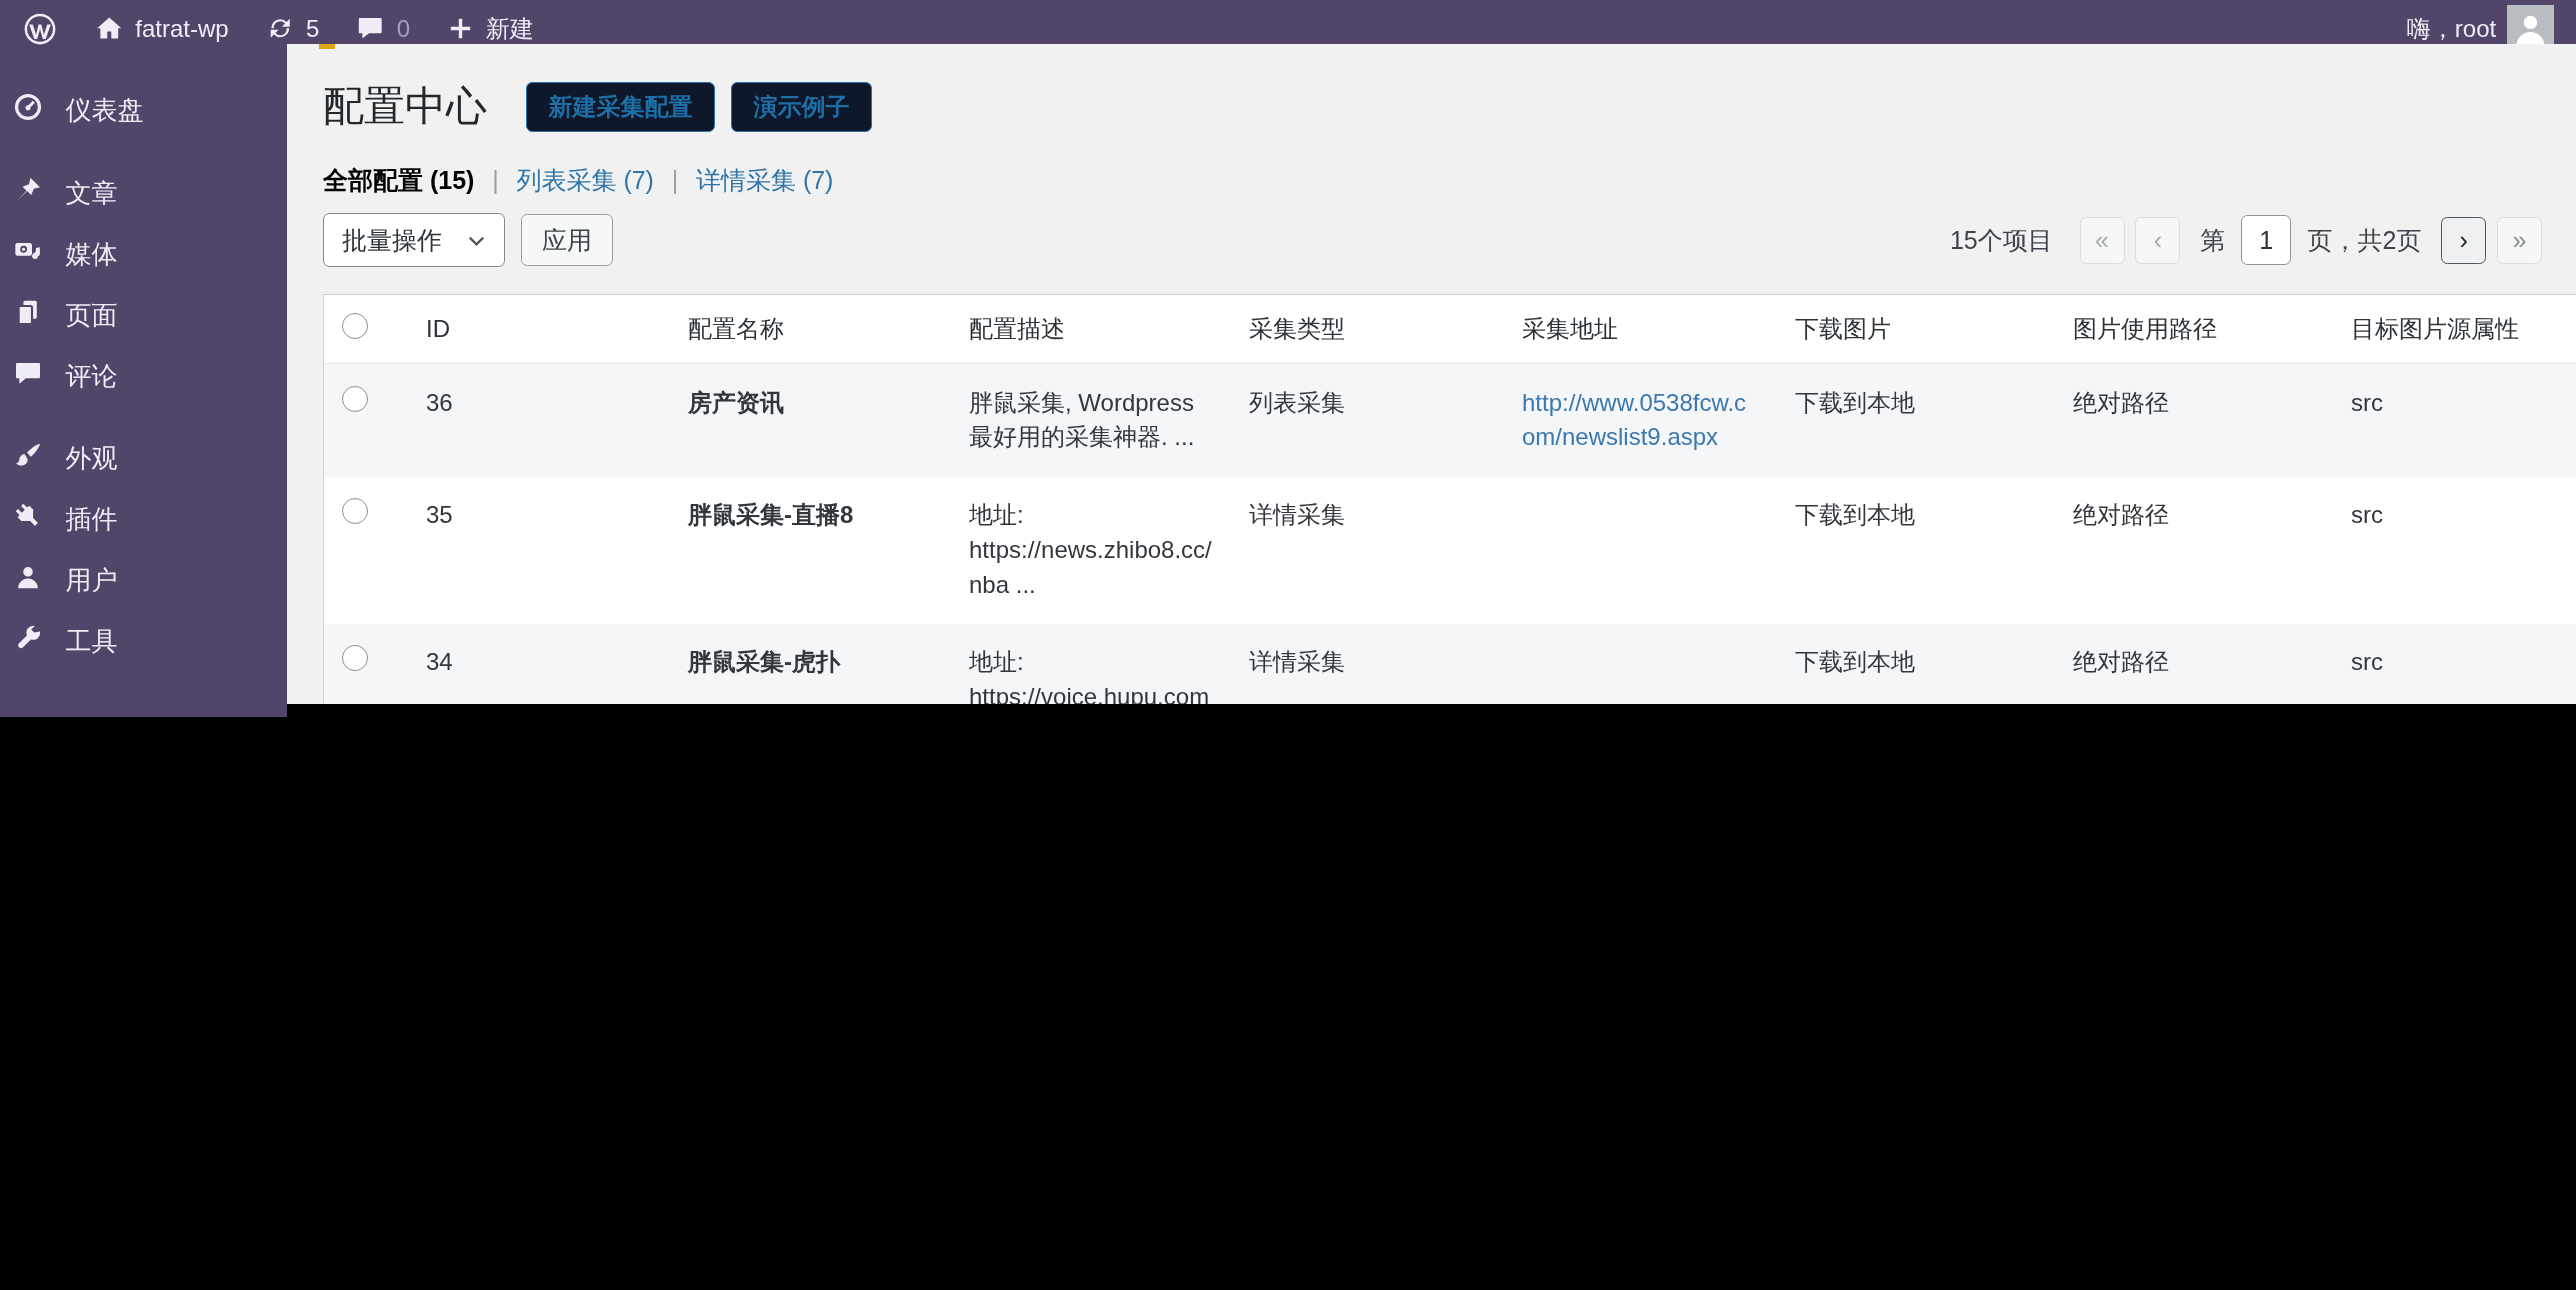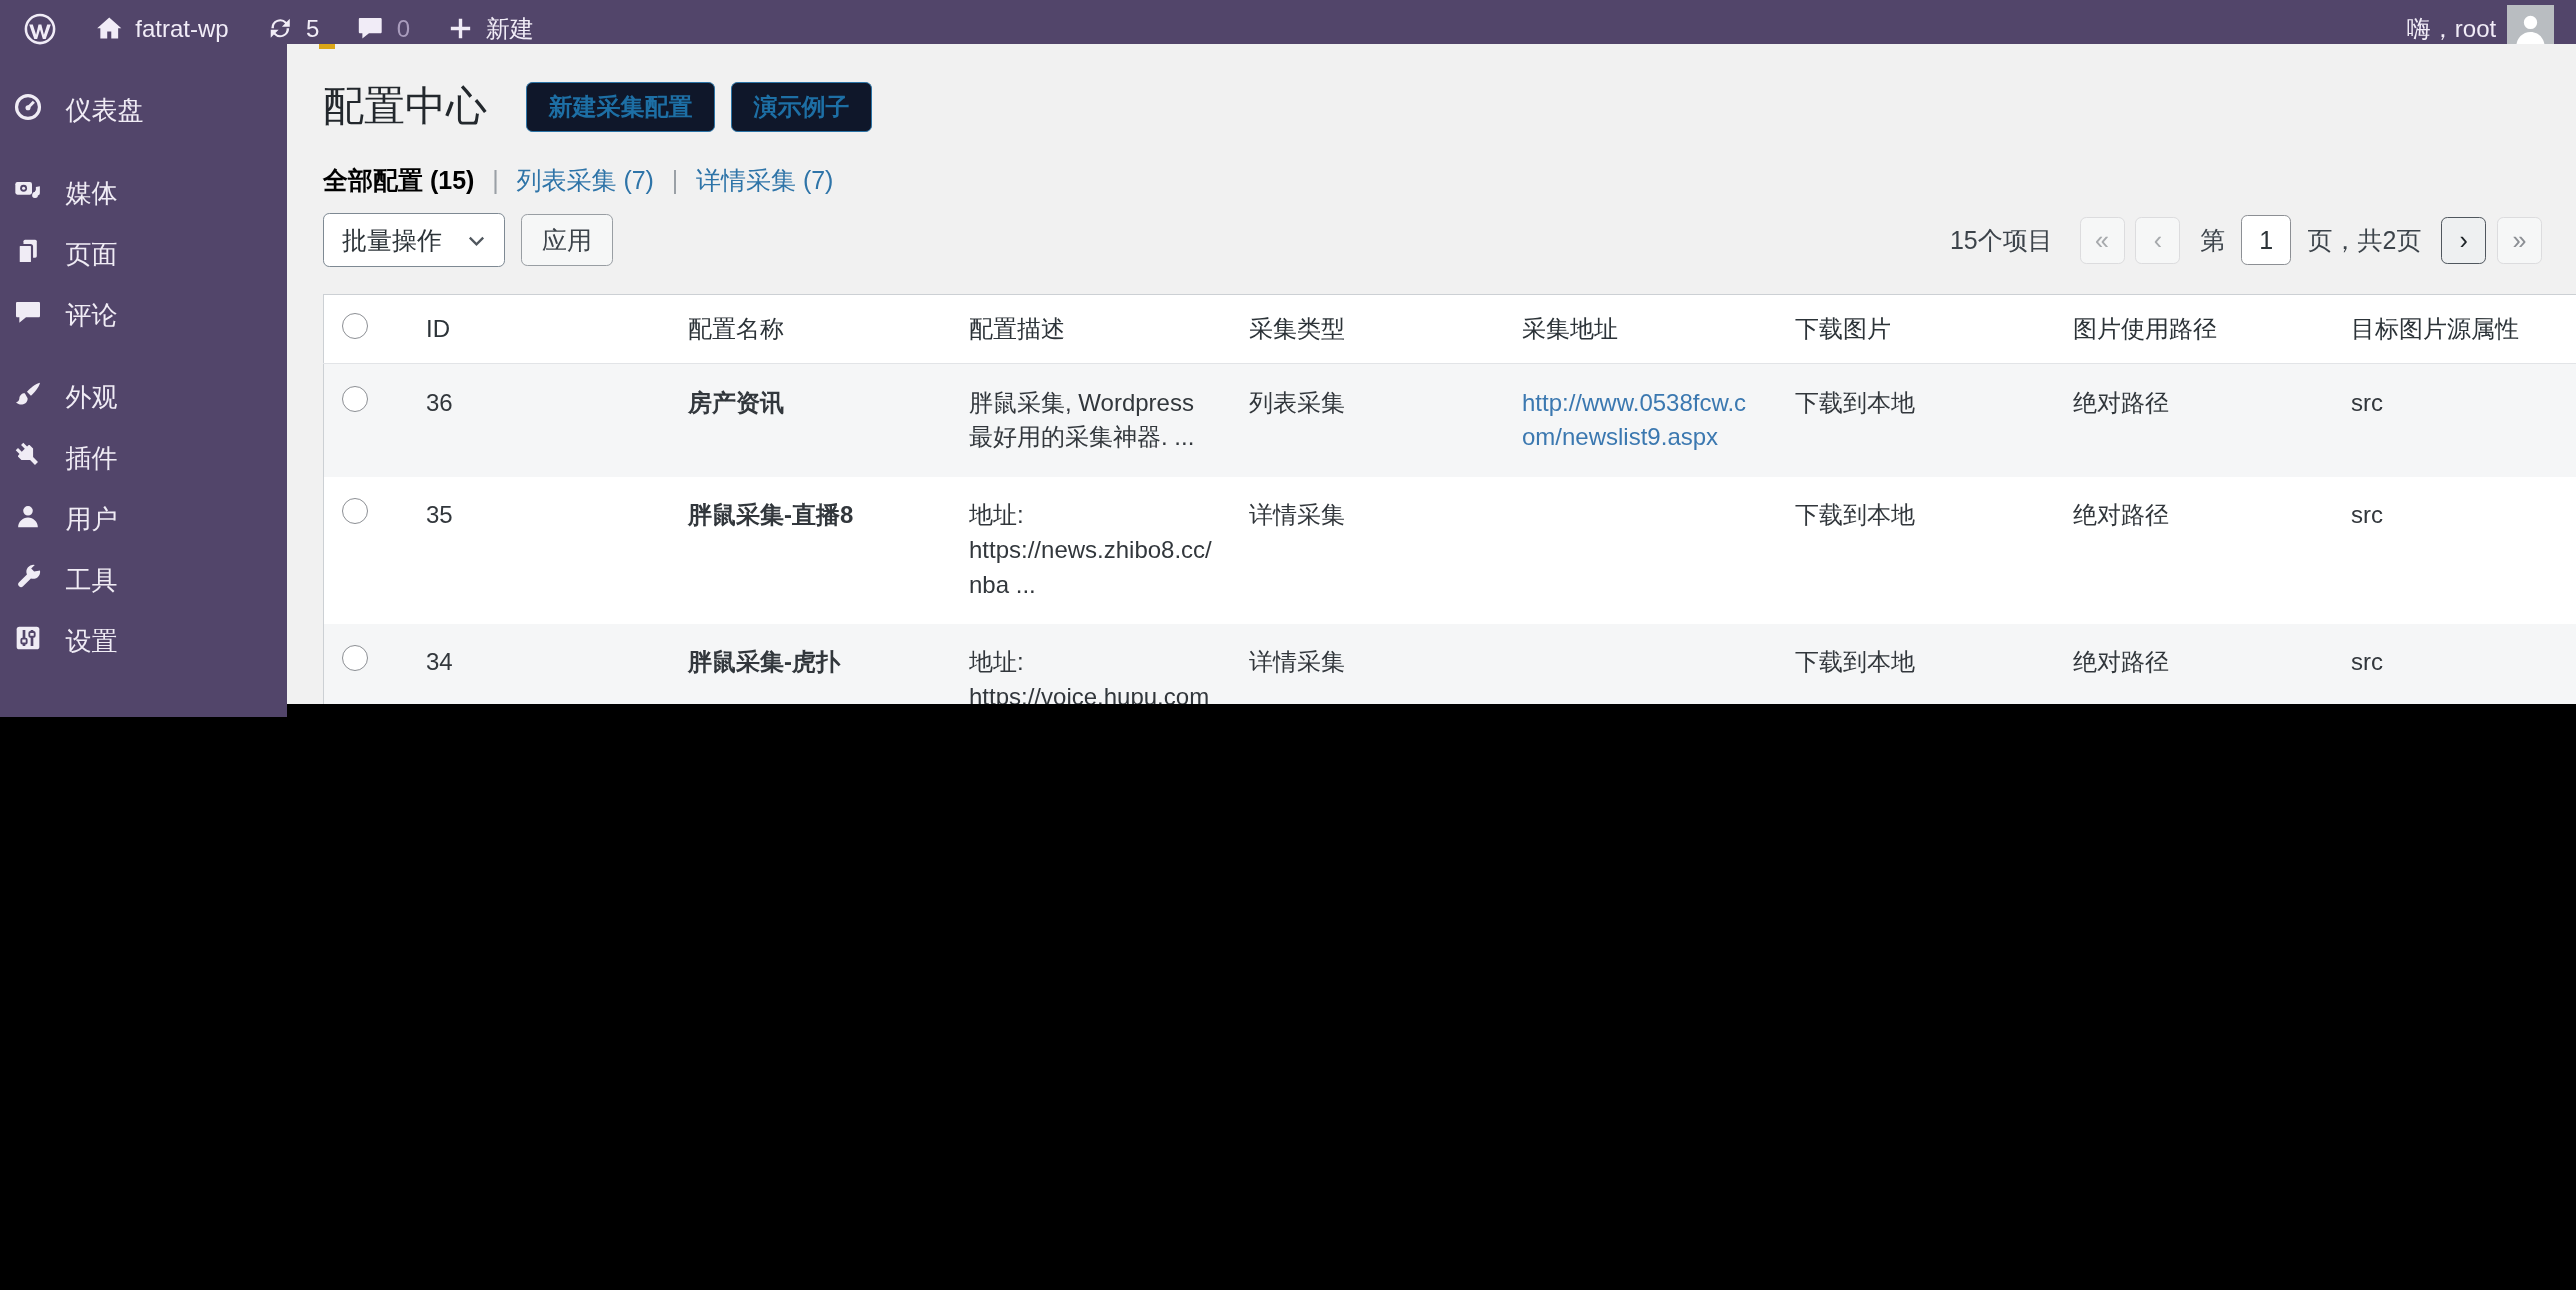--- a/index.html
+++ b/index.html
@@ -129,20 +129,26 @@
     <div class="side-item">
       <span><svg width="32" height="32" viewBox="0 0 24 24">
             <circle cx="12" cy="12" r="8.6" fill="none" stroke="#f0ecf5" stroke-width="2.4"></circle>
             <path d="M12 12.6 16.4 8" stroke="#f0ecf5" stroke-width="2.2"></path>
             <circle cx="12" cy="12.6" r="1.9" fill="#f0ecf5"></circle>
           </svg></span>
       <span>仪表盘</span>
     </div>
     <div class="sep"></div>
     <div class="side-item">
+      <span><svg width="32" height="32" viewBox="0 0 24 24" fill="#f0ecf5">
+            <path d="M13.8 2.8 21 10l-4.6 1-2 4.8-3-3L4 20l6.9-7.5-3-3 4.9-1.9z"></path>
+          </svg></span>
+      <span>文章</span>
+    </div>
+    <div class="side-item">
       <span><svg width="32" height="32" viewBox="0 0 24 24">
             <rect x="2.5" y="6" width="12.5" height="9.5" rx="1.6" fill="#f0ecf5"></rect>
             <circle cx="8.7" cy="10.7" r="2.6" fill="#52456a"></circle>
             <circle cx="8.7" cy="10.7" r="1.2" fill="#f0ecf5"></circle>
             <path d="M19.5 8.5v7.2a2.2 2.2 0 1 1-1.6-2.1V9.8l3-0.7v5a2 2 0 1 1-1.4-1.9z" fill="#f0ecf5"></path>
           </svg></span>
       <span>媒体</span>
     </div>
     <div class="side-item">
       <span><svg width="32" height="32" viewBox="0 0 24 24">
@@ -175,29 +181,20 @@
       <span><svg width="32" height="32" viewBox="0 0 24 24" fill="#f0ecf5">
             <path d="M12 4.5a3.6 3.6 0 1 1 0 7.2 3.6 3.6 0 0 1 0-7.2zM4.6 20.5c0-4.1 3.3-7.4 7.4-7.4s7.4 3.3 7.4 7.4z"></path>
           </svg></span>
       <span>用户</span>
     </div>
     <div class="side-item">
       <span><svg width="32" height="32" viewBox="0 0 24 24" fill="#f0ecf5">
             <path d="M21 7.2a5.2 5.2 0 0 1-6.8 5.9l-5.9 5.9a2.1 2.1 0 1 1-3-3l5.9-5.9A5.2 5.2 0 0 1 17.1 3l-2.7 2.7 2.2 2.2z"></path>
           </svg></span>
       <span>工具</span>
-    </div>
-    <div class="side-item">
-      <span><svg width="32" height="32" viewBox="0 0 24 24">
-            <rect x="3.5" y="3.5" width="17" height="17" rx="2" fill="#f0ecf5"></rect>
-            <path d="M9 6v12M15 6v12" stroke="#52456a" stroke-width="2"></path>
-            <rect x="7" y="12.5" width="4" height="3.6" rx="0.8" fill="#f0ecf5" stroke="#52456a" stroke-width="1.4"></rect>
-            <rect x="13" y="7.5" width="4" height="3.6" rx="0.8" fill="#f0ecf5" stroke="#52456a" stroke-width="1.4"></rect>
-          </svg></span>
-      <span>设置</span>
     </div>
   </div>
 
   <div class="content">
     <div class="artifact"></div>
 
     <div class="h1row">
       <h1>配置中心</h1>
       <button class="action-btn">新建采集配置</button>
       <button class="action-btn">演示例子</button>

